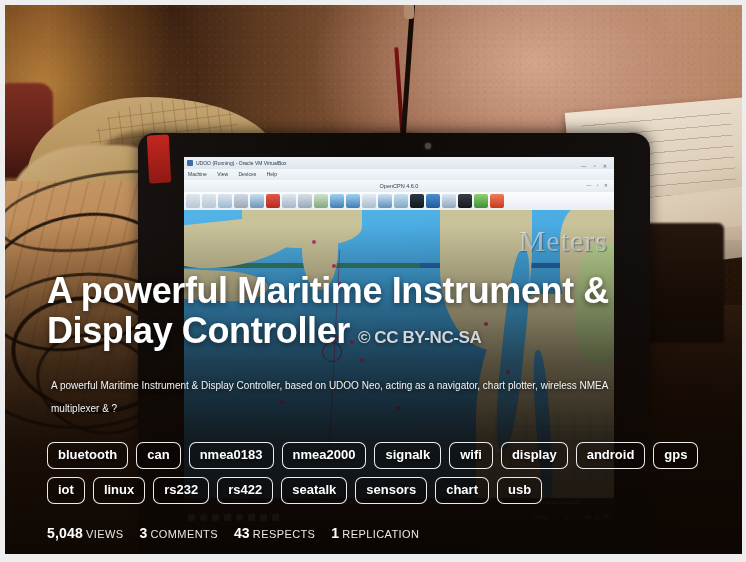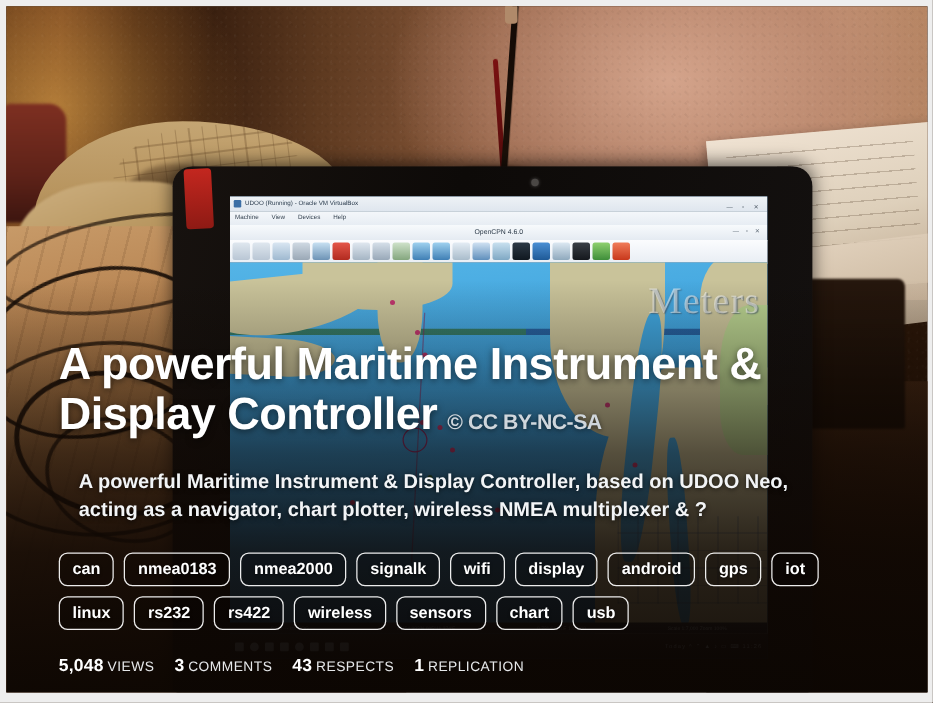--- a/index.html
+++ b/index.html
@@ -313,22 +313,22 @@
     letter-spacing:-.4px;
     text-shadow:0 2px 6px rgba(0,0,0,.55);
     max-width:610px;
   }
   #license{
     font-size:17px;font-weight:bold;color:#cfd6dc;
     margin-left:8px;white-space:nowrap;
     text-shadow:0 1px 4px rgba(0,0,0,.6);
   }
   #hero-desc{
-    margin:16px 0 0 16px;
-    font-size:16px;line-height:23px;color:#f2f4f6;font-weight:bold;
+    margin:16px 0 0 4px;
+    font-size:10px;line-height:23px;color:#f2f4f6;font-weight:normal;
     max-width:600px;
     text-shadow:0 1px 4px rgba(0,0,0,.7);
   }
   #tag-list{
     margin-top:22px;display:flex;flex-wrap:wrap;gap:8px 8px;max-width:660px;
   }
   .tag{
     border:1.5px solid rgba(255,255,255,.92);
     border-radius:7px;
     padding:5px 10px 6px;
@@ -486,33 +486,34 @@
 
     <div id="scrim"></div>
 
     <div id="overlay-content">
 
       <h1 id="hero-title"><span>A powerful Maritime Instrument &amp; Display Controller</span><span id="license">© CC BY-NC-SA</span></h1>
 
       <p id="hero-desc">A powerful Maritime Instrument &amp; Display Controller, based on UDOO Neo, acting as a navigator, chart plotter, wireless NMEA multiplexer &amp; ?</p>
 
       <div id="tag-list">
+          <span class="tag">bluetooth</span>
           <span class="tag">can</span>
           <span class="tag">nmea0183</span>
           <span class="tag">nmea2000</span>
           <span class="tag">signalk</span>
           <span class="tag">wifi</span>
           <span class="tag">display</span>
           <span class="tag">android</span>
           <span class="tag">gps</span>
           <span class="tag">iot</span>
           <span class="tag">linux</span>
           <span class="tag">rs232</span>
           <span class="tag">rs422</span>
-          <span class="tag">wireless</span>
+          <span class="tag">seatalk</span>
           <span class="tag">sensors</span>
           <span class="tag">chart</span>
           <span class="tag">usb</span>
         </div>
 
       <div id="stats">
           <span class="stat"><span class="stat-num">5,048</span><span class="stat-lab">VIEWS</span></span>
           <span class="stat"><span class="stat-num">3</span><span class="stat-lab">COMMENTS</span></span>
           <span class="stat"><span class="stat-num">43</span><span class="stat-lab">RESPECTS</span></span>
           <span class="stat"><span class="stat-num">1</span><span class="stat-lab">REPLICATION</span></span>

